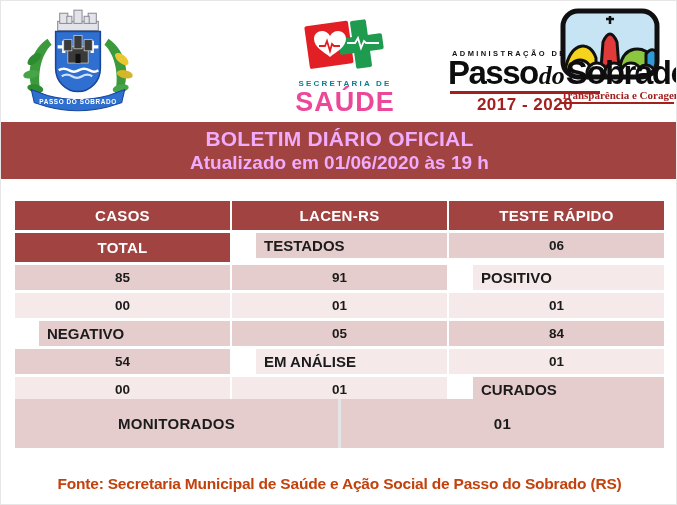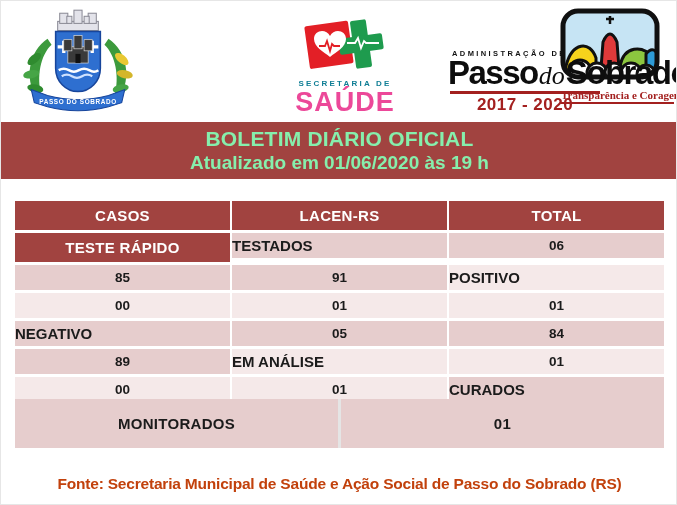--- a/index.html
+++ b/index.html
@@ -11,36 +11,36 @@
   
   .coat{position:absolute;left:16px;top:5px;width:122px;height:108px;}
   .health{position:absolute;left:284px;top:14px;width:120px;height:96px;text-align:center;}
   .health .sec-label{font-size:8px;font-weight:bold;color:#0F7E95;letter-spacing:2.2px;margin-top:2px;white-space:nowrap;}
   .health .sec-title{font-size:27px;font-weight:800;color:#ec4899;letter-spacing:1px;line-height:1;margin-top:1px;}
   .admin{position:absolute;left:447px;top:7px;width:226px;height:102px;}
   .admin .emblem{position:absolute;left:112px;top:0;width:100px;height:72px;}
   .admin .adm-label{position:absolute;left:4px;top:41px;font-size:7.5px;font-weight:bold;color:#111;letter-spacing:2.4px;white-space:nowrap;}
   .admin .adm-title{position:absolute;left:0px;top:46px;width:226px;white-space:nowrap;color:#0d0d0d;z-index:2;display:flex;align-items:baseline;justify-content:flex-start;}
   .admin .t-heavy{font-size:33px;font-weight:800;letter-spacing:-1.5px;}
-  .admin .t-script{font-family:"Liberation Serif", serif;font-style:italic;font-size:26px;font-weight:normal;margin:0 1px;}
+  .admin .t-script{font-family:"Liberation Serif", serif;font-style:italic;font-size:26px;font-weight:bold;margin:0 1px;}
   .admin .red-rule{position:absolute;left:2px;top:83px;width:150px;height:3px;background:#A3201F;}
   .admin .term{position:absolute;left:14px;top:87px;width:126px;text-align:center;font-size:17px;font-weight:800;color:#A3201F;letter-spacing:0.5px;}
   .admin .slogan{position:absolute;left:113px;top:81px;width:113px;text-align:center;font-family:"Liberation Serif", serif;font-size:11px;font-weight:bold;color:#A3201F;border-bottom:2px solid #A3201F;padding-bottom:1px;white-space:nowrap;}
   
-  .banner{position:absolute;left:0;top:121px;width:677px;height:57px;background:#A14340;color:#86efac;
+  .banner{position:absolute;left:0;top:121px;width:677px;height:57px;background:#A14340;color:#f0abfc;
     display:flex;flex-direction:column;align-items:center;justify-content:center;gap:1px;text-align:center;}
   .banner .l1{font-size:21px;font-weight:bold;letter-spacing:0.2px;}
   .banner .l2{font-size:19px;font-weight:bold;}
   
   .cases{position:absolute;left:14px;top:200px;width:649px;display:grid;
     grid-template-columns:1fr 1fr 1fr;column-gap:2px;row-gap:3px;background:#fff;}
   .cases .th{background:#A14340;color:#fff;height:29px;display:flex;align-items:center;justify-content:center;
     font-weight:bold;font-size:15px;letter-spacing:0.3px;}
   .cases .td{height:25px;display:flex;align-items:center;justify-content:center;font-weight:bold;font-size:13.5px;color:#1b1b1b;}
-  .cases .td.lbl{justify-content:flex-start;font-size:15px;}
+  .cases .td.lbl{justify-content:flex-start;padding-left:8px;font-size:15px;margin-left:24px;}
   .dark{background:#E6CDCD;}
   .light{background:#F5E9E9;}
   
   .monitored{position:absolute;left:14px;top:398px;width:649px;height:49px;display:grid;
     grid-template-columns:1fr 1fr;column-gap:3px;background:#e5e5e5;}
   .monitored .cell{background:#E6CDCD;display:flex;align-items:center;justify-content:center;
     font-weight:bold;font-size:15px;color:#1b1b1b;letter-spacing:0.3px;}
   
   .footer{position:absolute;left:0;top:474px;width:677px;text-align:center;
     font-size:15.5px;font-weight:bold;color:#c2410c;letter-spacing:-0.2px;}
@@ -146,37 +146,37 @@
   </div>
 
   <div class="banner">
     <div class="l1">BOLETIM DIÁRIO OFICIAL</div>
     <div class="l2">Atualizado em 01/06/2020 às 19 h</div>
   </div>
 
   <div class="cases">
     <div class="th">CASOS</div>
     <div class="th">LACEN-RS</div>
+    <div class="th">TESTE RÁPIDO</div>
     <div class="th">TOTAL</div>
-    <div class="th">TESTE RÁPIDO</div>
 
     <div class="td lbl dark">TESTADOS</div>
     <div class="td dark">06</div>
     <div class="td dark">85</div>
     <div class="td dark">91</div>
 
     <div class="td lbl light">POSITIVO</div>
     <div class="td light">00</div>
     <div class="td light">01</div>
     <div class="td light">01</div>
 
     <div class="td lbl dark">NEGATIVO</div>
     <div class="td dark">05</div>
     <div class="td dark">84</div>
-    <div class="td dark">89</div>
+    <div class="td dark">54</div>
 
     <div class="td lbl light">EM ANÁLISE</div>
     <div class="td light">01</div>
     <div class="td light">00</div>
     <div class="td light">01</div>
 
     <div class="td lbl dark">CURADOS</div>
     <div class="td dark">00</div>
     <div class="td dark">00</div>
     <div class="td dark">00</div>

